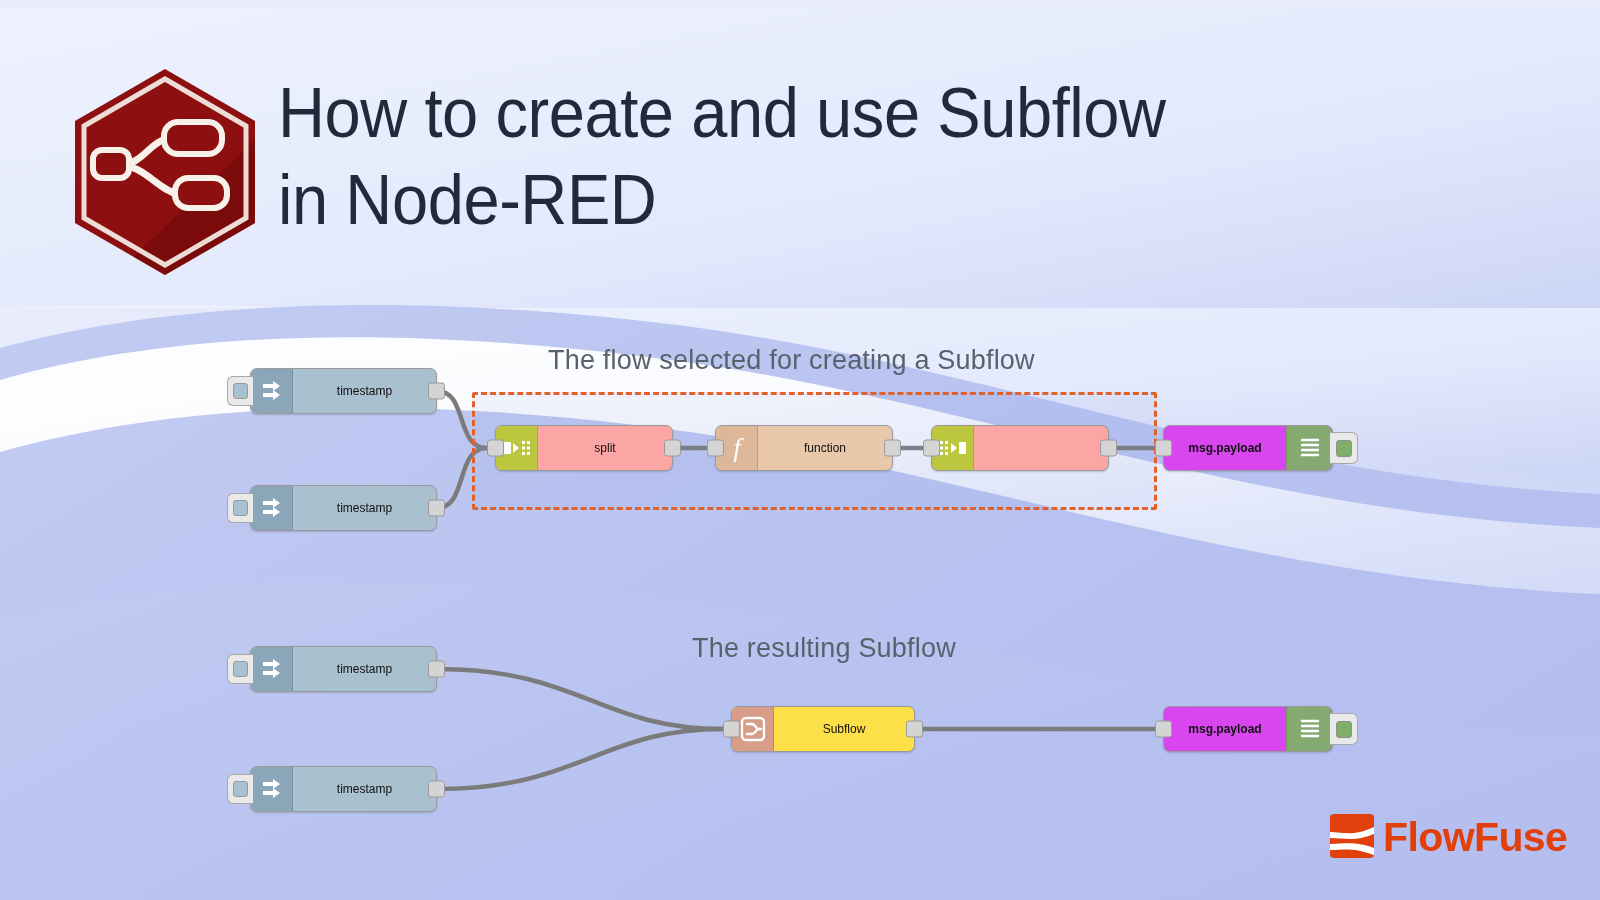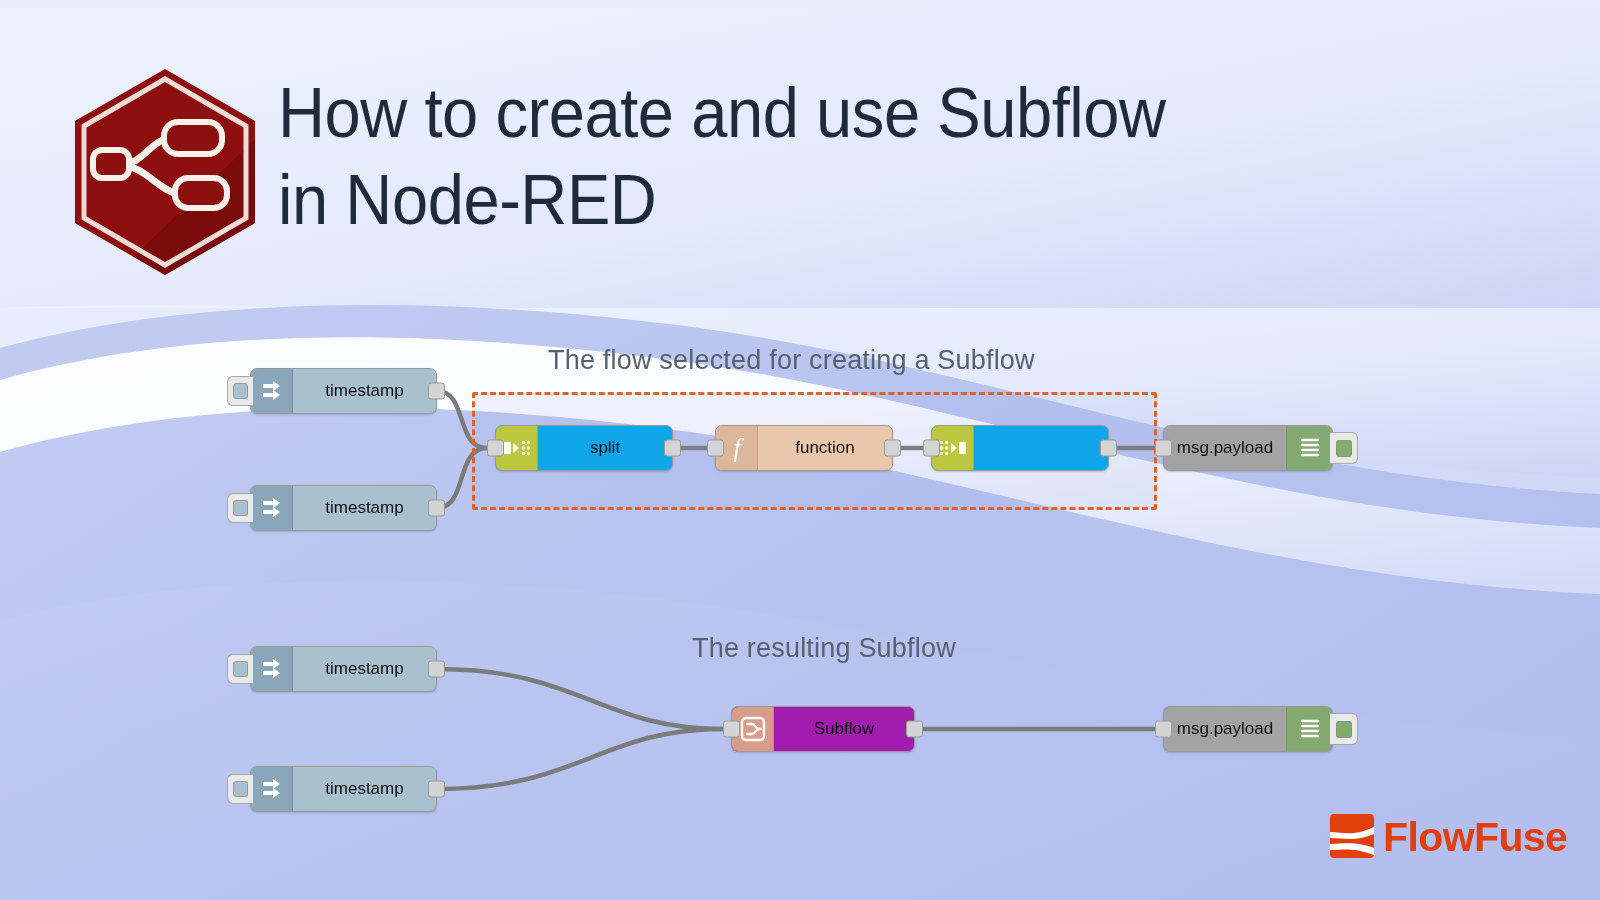--- a/index.html
+++ b/index.html
@@ -81,46 +81,46 @@
     border-right: 1px solid rgba(0,0,0,0.13);
     border-top-left-radius: 6px;
     border-bottom-left-radius: 6px;
     background: rgba(0,0,0,0.07);
   }
   .node .nd-label {
     flex: 1;
     display: flex;
     align-items: center;
     justify-content: center;
-    font-size: 17px;
+    font-size: 12px;
     color: #101010;
     padding: 0 6px;
     white-space: nowrap;
   }
   .node .nd-icon-right {
     width: 46px;
     display: flex;
     align-items: center;
     justify-content: center;
     border-left: 1px solid rgba(0,0,0,0.10);
     background: rgba(0,0,0,0.06);
     border-top-right-radius: 6px;
     border-bottom-right-radius: 6px;
   }
 
   
   .n-inject   { background: #a9c0cf; }
   .n-inject .nd-icon { background: #8ba6b8; }
-  .n-split,.n-join { background: #0ea5e9; }
+  .n-split,.n-join { background: #fca5a5; }
   .n-split .nd-icon,.n-join .nd-icon { background: #bcc63f; }
   .n-function { background: #e8c7ab; }
   .n-function .nd-icon { background: #ddb799; }
-  .n-debug    { background: #a3a3a3; }
+  .n-debug    { background: #d946ef; font-weight: bold; }
   .n-debug .nd-icon-right { background: #84aa72; }
-  .n-subflow  { background: #a21caf; }
+  .n-subflow  { background: #fde047; }
   .n-subflow .nd-icon { background: #d79d88; }
 
   
   .port {
     position: absolute;
     width: 17px; height: 17px;
     background: #d4d4d4;
     border: 1px solid #999;
     border-radius: 3px;
     top: 50%;

